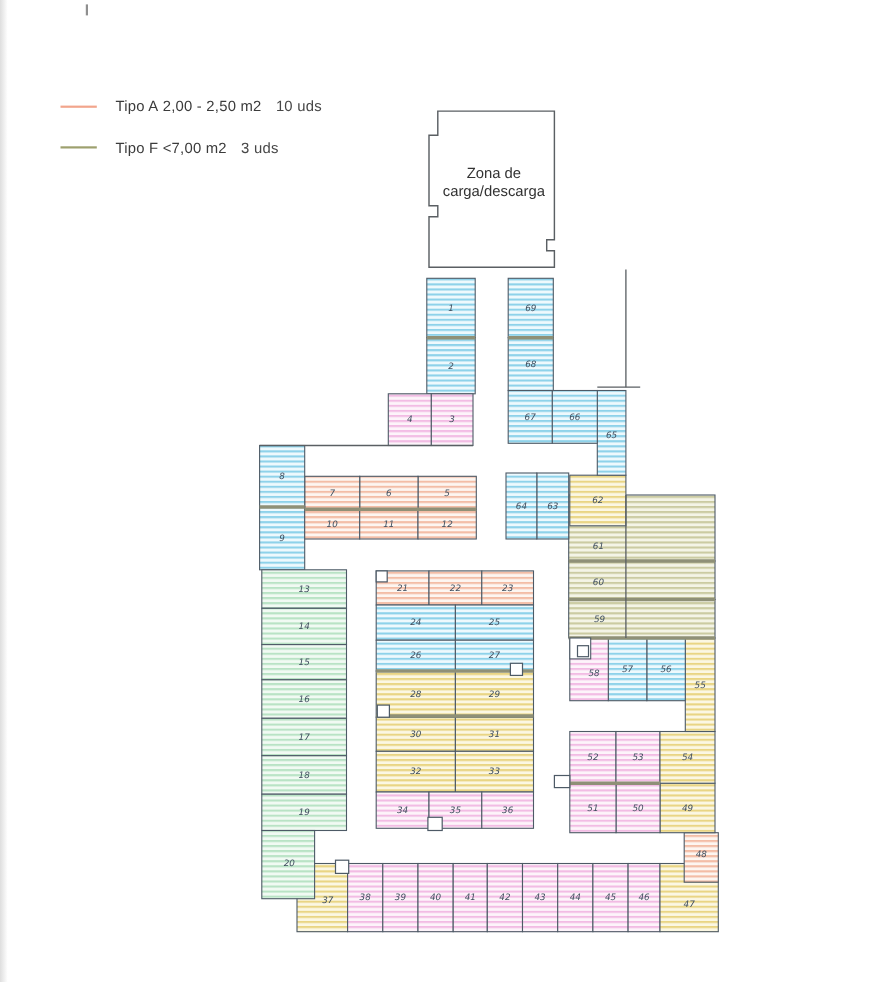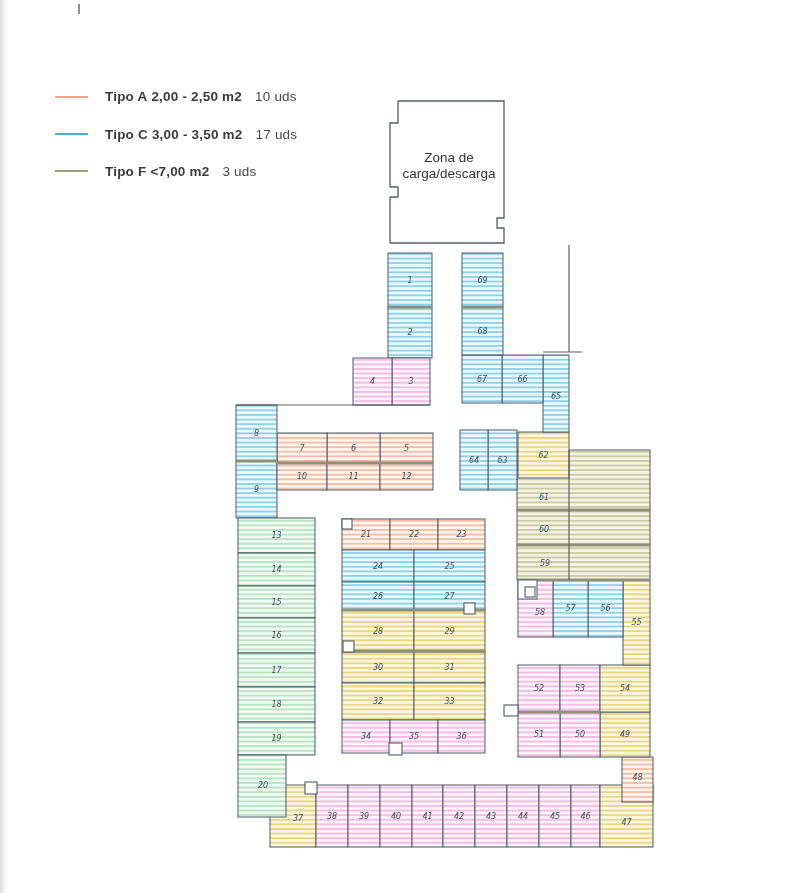--- a/index.html
+++ b/index.html
@@ -5,40 +5,36 @@
   html,body{margin:0;padding:0;background:#ffffff;}
   .page{position:relative;width:800px;height:893px;background:#fff;overflow:hidden;
         font-family:"Liberation Sans", sans-serif;}
   .edge-artifact{position:absolute;left:0;top:0;width:7px;height:100%;
         background:linear-gradient(to right,#dedede,rgba(255,255,255,0));}
   .corner-mark{position:absolute;left:78px;top:4px;width:2px;height:10px;background:#8f8f8f;}
   .legend{position:absolute;left:55px;top:78px;}
   .legend-row{display:flex;align-items:center;height:37.4px;}
   .swatch{display:inline-block;width:33px;height:2px;margin-right:17px;}
   .legend-text{font-size:13.5px;color:#3b3b3b;letter-spacing:.2px;white-space:nowrap;}
-  .legend-text .tipo{font-weight:700;}
-  .legend-text .range{font-weight:700;}
+  .legend-text .tipo{font-weight:400;}
+  .legend-text .range{font-weight:400;}
   .legend-text .uds{margin-left:13px;color:#474747;margin-top:21px;}
   svg#plan{position:absolute;left:0;top:0;}
 </style>
 </head>
 <body>
 
 <div class="page">
   <div class="edge-artifact"></div>
   <div class="corner-mark"></div>
 
   <div class="legend">
     <div class="legend-row">
       <span class="swatch" style="background-color: rgb(242, 165, 140);"></span>
       <span class="legend-text"><span class="tipo">Tipo A</span>&nbsp;<span class="range">2,00 - 2,50 m2</span><span class="uds">10 uds</span></span>
-    </div>
-    <div class="legend-row">
-      <span class="swatch" style="background-color: rgb(69, 174, 224);"></span>
-      <span class="legend-text"><span class="tipo">Tipo C</span>&nbsp;<span class="range">3,00 - 3,50 m2</span><span class="uds">17 uds</span></span>
     </div>
     <div class="legend-row">
       <span class="swatch" style="background-color: rgb(157, 160, 110);"></span>
       <span class="legend-text"><span class="tipo">Tipo F</span>&nbsp;<span class="range">&lt;7,00 m2</span><span class="uds">3 uds</span></span>
     </div>
   </div>
 
   <svg id="plan" width="800" height="893" viewBox="0 0 800 893">
       <defs>
         <pattern id="pat-A" width="4" height="4.6" patternUnits="userSpaceOnUse">

